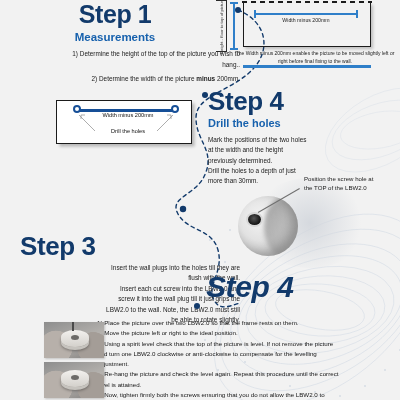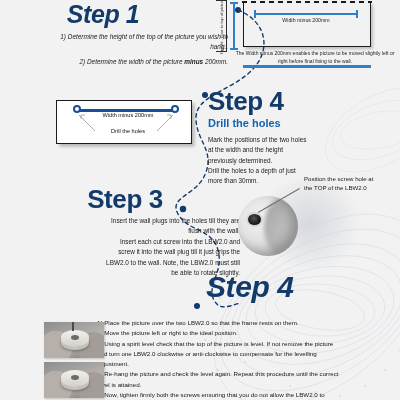--- a/index.html
+++ b/index.html
@@ -28,21 +28,21 @@
   }
   .step-sub{
     font-size:11.5px;font-weight:bold;color:#1761ad;line-height:1.25;
   }
   .body-txt{
     font-size:6.4px;line-height:1.62;color:#1b1b1b;
   }
   .body-txt b{font-weight:bold;}
 
   
-  #step1{position:absolute;left:0;top:2px;width:238px;text-align:right;padding-right:10px;box-sizing:border-box;font-style:italic;}
+  #step1{position:absolute;left:12px;top:2px;width:238px;text-align:right;padding-right:10px;box-sizing:border-box;}
   #step1 .step-title{text-align:center;padding-right:22px;}
   #step1 .step-sub{text-align:center;padding-right:22px;margin-top:3px;}
   #step1 .body-txt{margin-top:5px;padding-left:60px;}
   #step1 .li{margin-bottom:4px;}
 
   
   #tr-diagram{position:absolute;left:215px;top:0px;width:185px;height:68px;}
   .vlabel{
     position:absolute;left:1px;top:0px;width:11px;height:52px;
     font-size:4.3px;color:#333;
@@ -85,21 +85,21 @@
   .s2-lab2{position:absolute;left:36px;top:27px;width:70px;text-align:center;font-size:5.6px;color:#111;}
 
   
   #step2{position:absolute;left:208px;top:88px;width:190px;}
   #step2 .step-title{font-size:26px;}
   #step2 .step-sub{margin-top:3px;font-size:11px;}
   #step2 .body-txt{margin-top:4px;width:118px;}
 
   
   #step3{position:absolute;left:20px;top:186px;width:220px;text-align:right;}
-  #step3 .step-title{font-size:26px;text-align:center;padding-right:10px;}
+  #step3 .step-title{font-size:26px;text-align:left;padding-right:10px;margin-top:47px;}
   #step3 .step-sub{font-size:11px;text-align:center;padding-right:6px;margin-top:3px;}
   #step3 .body-txt{margin-top:4px;padding-left:26px;}
 
   
   #screwphoto{position:absolute;left:238px;top:196px;width:62px;height:62px;}
   .screwcircle{
     position:absolute;left:0;top:0;width:60px;height:60px;border-radius:50%;
     background:radial-gradient(circle at 38% 36%,#f4f4f4 0%,#e2e2e2 42%,#cacaca 68%,#bdbdbd 100%);
     box-shadow:inset -6px -4px 10px rgba(0,0,0,.22);
     overflow:hidden;
@@ -191,20 +191,21 @@
     <path d="M238,10 C268,22 272,52 250,72 C228,92 196,96 196,118 C196,140 214,150 206,172
              C198,196 168,196 178,214 C188,232 212,228 218,250 C224,272 206,286 214,300
              C220,312 232,305 240,303" fill="none" stroke="#123a6b" stroke-width="1.4" stroke-dasharray="3.5 3.5" stroke-linecap="round"></path>
     <circle cx="238" cy="10" r="3" fill="#123a6b"></circle>
     <circle cx="205" cy="95" r="3" fill="#123a6b"></circle>
     <circle cx="183" cy="209" r="3.2" fill="#123a6b"></circle>
   </svg>
 
   <div id="step1">
     <div class="step-title">Step 1</div>
+    <div class="step-sub">Measurements</div>
     <div class="body-txt">
       <div class="li">1) Determine the height of the top of the picture you wish to hang..</div>
       <div class="li"><span>2) Determine the width of the picture </span><b>minus</b><span> 200mm.</span></div>
     </div>
   </div>
 
   <div id="tr-diagram">
     <div class="vlabel">Height - floor to top of picture</div>
     <div class="vbar"></div>
     <div class="frame-box">

